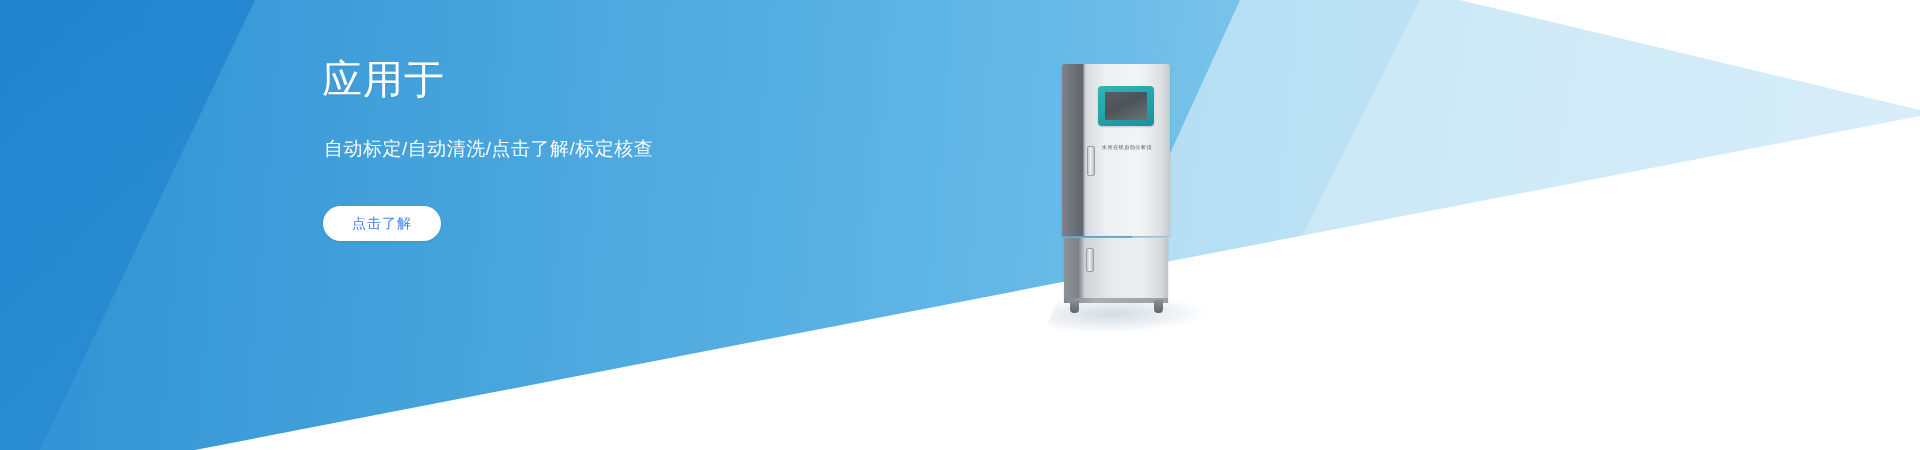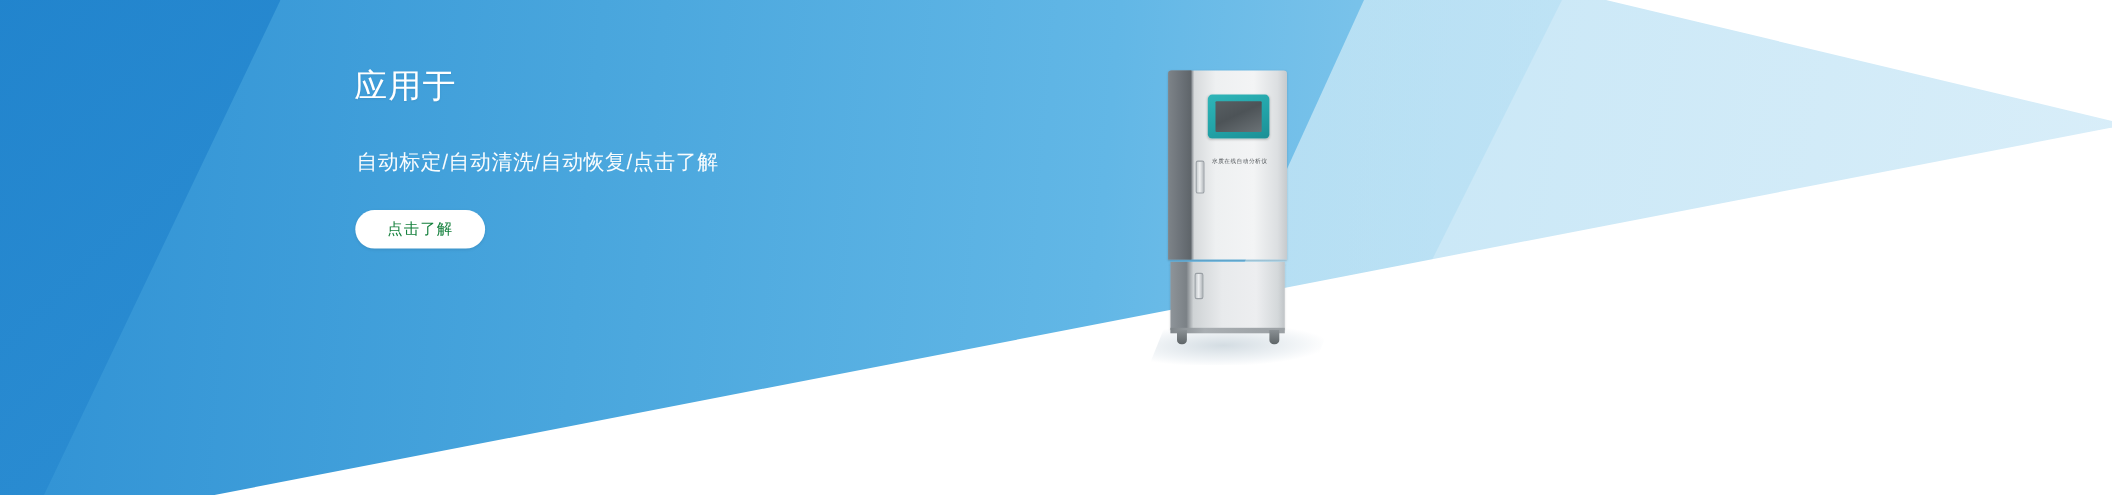--- a/index.html
+++ b/index.html
@@ -83,44 +83,44 @@
 
   
   .content {
     position: absolute;
     left: 322px;
     top: 52px;
     width: 700px;
   }
   .headline {
     color: #ffffff;
-    font-size: 30px;
+    font-size: 40px;
     line-height: 54px;
     letter-spacing: 1px;
     font-weight: 400;
     margin: 0;
     text-shadow: 0 1px 2px rgba(0,0,0,.07);
   }
   .headline .line {
     display: block;
   }
   .subtitle {
     color: #ffffff;
     font-size: 19px;
     line-height: 26px;
     letter-spacing: .5px;
     margin: 30px 0 0 2px;
     opacity: .97;
   }
   .cta {
     display: inline-block;
-    margin-top: 29px;
+    margin-top: 44px;
     margin-left: 1px;
     background: #ffffff;
-    color: #15803d;
+    color: #3b82f6;
     font-size: 14px;
     letter-spacing: 1px;
     padding: 0;
     width: 118px;
     height: 35px;
     line-height: 35px;
     border: none;
     border-radius: 18px;
     cursor: pointer;
     font-family: inherit;
@@ -257,21 +257,21 @@
   <div class="bg-sliver"></div>
   <div class="bg-mid"></div>
   <div class="bg-deep"></div>
   <div class="bg-white-sweep"></div>
   <div class="bg-white-corner"></div>
 
   <div class="content">
     <h1 class="headline">
       <span class="line">应用于</span>
     </h1>
-    <p class="subtitle">自动标定/自动清洗/自动恢复/点击了解</p>
+    <p class="subtitle">自动标定/自动清洗/点击了解/标定核查</p>
     <button class="cta">点击了解</button>
   </div>
 
   <div class="device">
     <div class="dev-shadow"></div>
     <div class="dev-upper">
       <div class="dev-flank"></div>
       <div class="dev-bezel">
         <div class="dev-screen"></div>
       </div>

